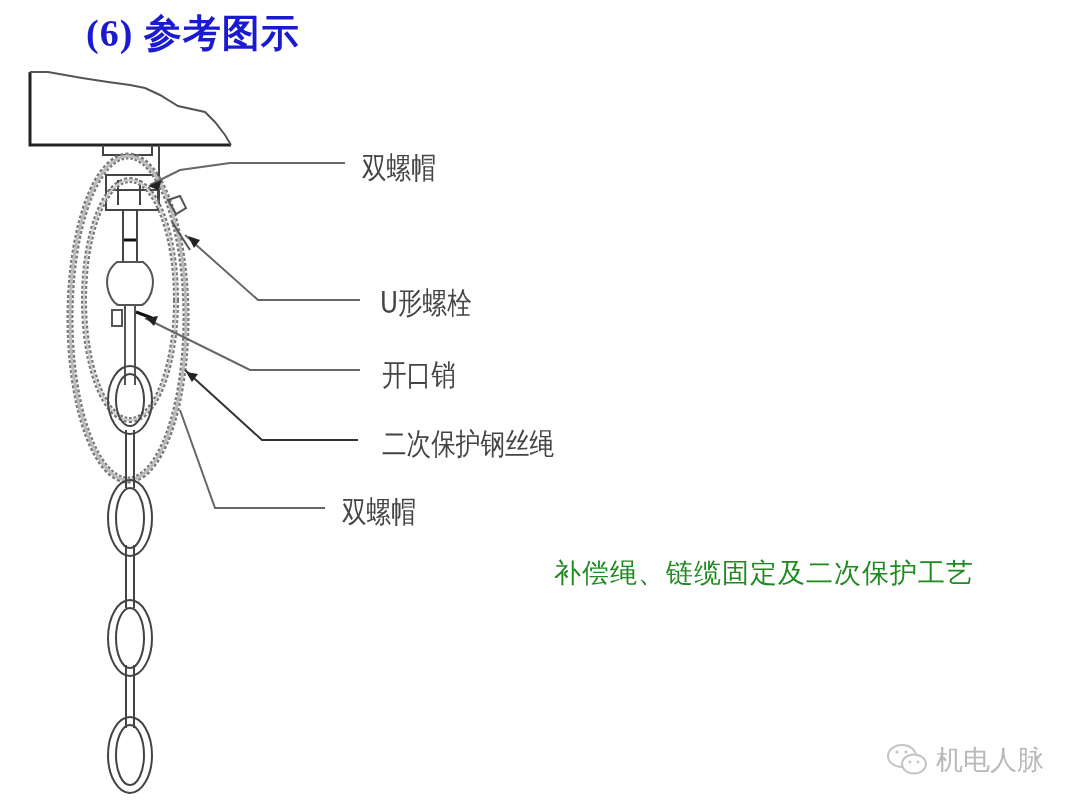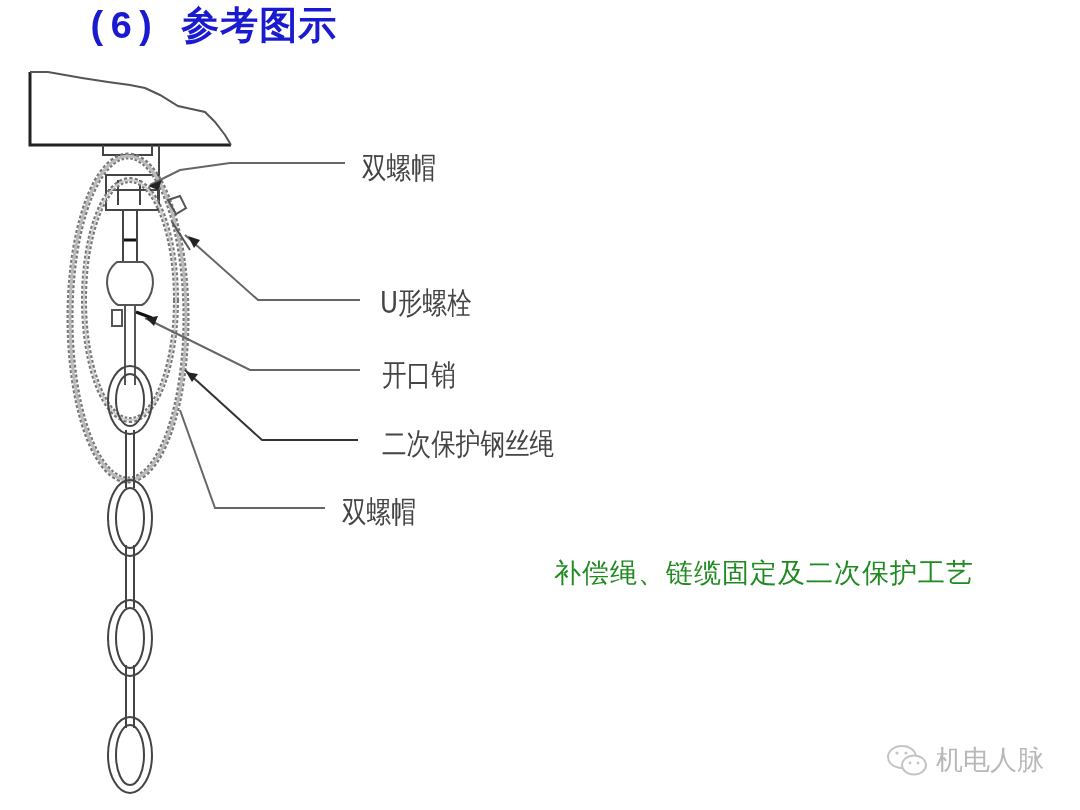--- a/index.html
+++ b/index.html
@@ -1,24 +1,24 @@
 <!DOCTYPE html>
 <html><head>
 <meta charset="utf-8">
 <style>
   html, body { margin: 0; padding: 0; background: #ffffff; }
   body { width: 1080px; height: 810px; position: relative; overflow: hidden;
          font-family: "DejaVu Sans", sans-serif; }
-  .title { position: absolute; left: 86px; top: 0; font-size: 38px; color: #1a1ad0;
-           font-family: Liberation Mono, monospace; font-weight: bold; letter-spacing: 1px; }
+  .title { position: absolute; left: 86px; top: 8px; font-size: 38px; color: #1a1ad0;
+           font-family: Liberation Serif, serif; font-weight: bold; letter-spacing: 1px; }
   .label { position: absolute; font-size: 30px; color: #444; transform: scaleX(0.82);
            transform-origin: left center; font-family: "DejaVu Sans", sans-serif; white-space: nowrap; }
   .caption { position: absolute; left: 554px; top: 555px; font-size: 27px; color: #1f8a1f;
              font-family: "DejaVu Serif", serif; letter-spacing: 1px; white-space: nowrap; }
-  .watermark { position: absolute; left: 886px; top: 742px; display: flex; align-items: flex-end;
+  .watermark { position: absolute; left: 886px; top: 742px; display: flex; align-items: center;
                gap: 6px; color: #b8b8b8; font-size: 27px; }
   svg.diagram { position: absolute; left: 0; top: 0; }
 </style>
 </head>
 <body>
 
 <div class="title">(6) 参考图示</div>
 
 <svg class="diagram" width="1080" height="810" viewBox="0 0 1080 810">
 

